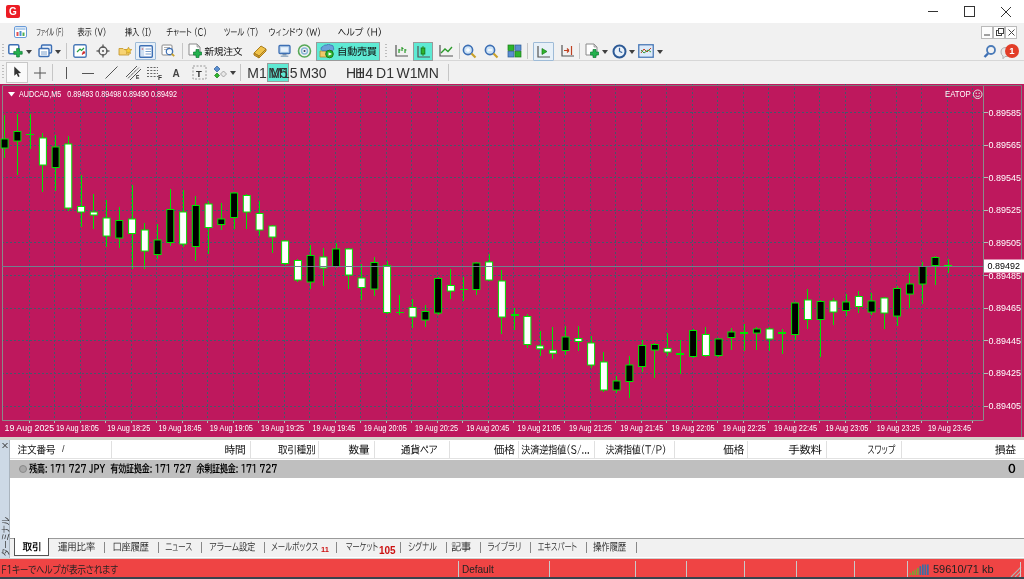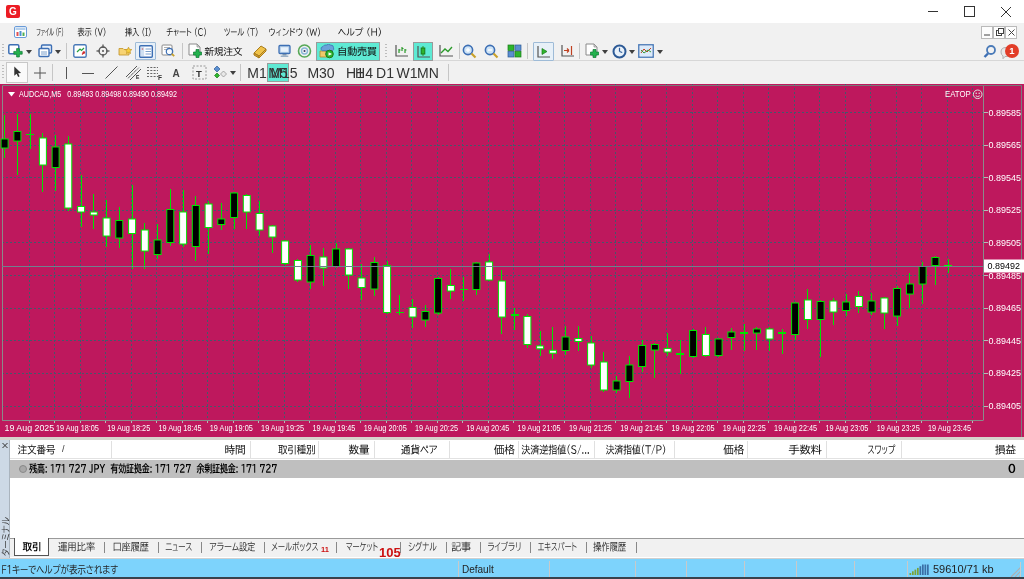--- a/index.html
+++ b/index.html
@@ -4,21 +4,21 @@
 html,body{width:1024px;height:579px;overflow:hidden}
 body{font-family:"Liberation Sans",sans-serif;-webkit-font-smoothing:antialiased}
 #app{position:relative;width:1024px;height:579px;background:#f0f0f0;overflow:hidden}
 .abs{position:absolute}
 #titlebar{left:0;top:0;width:1024px;height:23px;background:#fff}
 #menubar{left:0;top:23px;width:1024px;height:18px;background:#f1f1f1}
 #tb1{left:0;top:41px;width:1024px;height:20px;background:#f1f1f1;border-bottom:1px solid #d7d7d7}
 #tb2{left:0;top:61px;width:1024px;height:23px;background:#f1f1f1}
 #chartzone{left:0;top:84px;width:1024px;height:353px;background:#be185d}
 #terminal{left:0;top:437px;width:1024px;height:121px;background:#fff}
-#statusbar{left:0;top:558px;width:1024px;height:21px;background:#7dd3fc;border-top:1px solid #cfcfcf}
+#statusbar{left:0;top:558px;width:1024px;height:21px;background:#ef4444;border-top:1px solid #cfcfcf}
 .vsep{position:absolute;width:1px;background:#c6c6c6}
 .grip{position:absolute;width:3px;background-image:repeating-linear-gradient(#bdbdbd 0 1px,#f1f1f1 1px 3px);width:2px}
 .tbtn{position:absolute;display:flex;align-items:center;justify-content:center}
 .pressed{background:#e7f0f8;border:1px solid #9ebbd7;border-radius:1px}
 .sunken{background:#5eead4;border:1px solid #9a9a9a}
 .tf{position:absolute;top:2px;width:22px;height:19px;font-size:14px;color:#333;display:flex;align-items:center;justify-content:center}
 .dd{position:absolute;width:0;height:0;border-left:3px solid transparent;border-right:3px solid transparent;border-top:4px solid #404040}
 .mdibtn{position:absolute;top:3px;width:12px;height:13px;background:#fdfdfd;border:1px solid #bababa;color:#333;display:flex;align-items:center;justify-content:center}
 svg{display:block}
 #jpov{left:0;top:0;width:1024px;height:579px;pointer-events:none}
@@ -240,21 +240,21 @@
       <svg class="abs" style="left:213px;top:4px" width="15" height="15" viewBox="0 0 15 15">
         <path d="M4 1 l3 3 -3 3 -3 -3 z" fill="#5b8fd0" stroke="#2d5a96" stroke-width="0.7"></path>
         <path d="M10.5 6 l3 3 -3 3 -3 -3 z" fill="#e8e8e8" stroke="#888" stroke-width="0.7"></path>
         <path d="M4 8 l2.5 2.5 -2.5 2.5 -2.5 -2.5 z" fill="#2db52d" stroke="#1a7a1a" stroke-width="0.7"></path>
       </svg>
       <div class="dd" style="left:230px;top:10px"></div>
       <div class="vsep" style="left:240px;top:3px;height:17px"></div>
       <div class="tf" style="left:246px">M1</div>
       <div class="tf sunken" style="left:267px">M5</div>
       <div class="tf" style="left:273px">M15</div>
-      <div class="tf" style="left:310px">M30</div>
+      <div class="tf" style="left:302px">M30</div>
       <div class="tf" style="left:344px">H1</div>
       <div class="tf" style="left:353px">H4</div>
       <div class="tf" style="left:374px">D1</div>
       <div class="tf" style="left:396px">W1</div>
       <div class="tf" style="left:417px">MN</div>
       <div class="vsep" style="left:448px;top:3px;height:17px"></div>
     </div>
     <div id="chartzone" class="abs">
       <svg width="1024" height="353" viewBox="0 0 1024 353">
         <path d="M29.1 0V336 M54.6 0V336 M80.1 0V336 M105.6 0V336 M131.1 0V336 M156.6 0V336 M182.1 0V336 M207.6 0V336 M233.1 0V336 M258.6 0V336 M284.1 0V336 M309.6 0V336 M335.1 0V336 M360.6 0V336 M386.1 0V336 M411.6 0V336 M437.1 0V336 M462.6 0V336 M488.1 0V336 M513.6 0V336 M539.1 0V336 M564.6 0V336 M590.1 0V336 M615.6 0V336 M641.1 0V336 M666.6 0V336 M692.1 0V336 M717.6 0V336 M743.1 0V336 M768.6 0V336 M794.1 0V336 M819.6 0V336 M845.1 0V336 M870.6 0V336 M896.1 0V336 M921.6 0V336 M947.1 0V336 M972.6 0V336 M2 28.5H983 M2 61.1H983 M2 93.7H983 M2 126.3H983 M2 158.9H983 M2 191.6H983 M2 224.2H983 M2 256.8H983 M2 289.4H983 M2 322.0H983" stroke="#46586a" fill="none" stroke-dasharray="2 2" shape-rendering="crispEdges"></path>
@@ -406,21 +406,21 @@
       <div class="abs" style="left:201.2px;top:105px;width:1px;height:11px;background:#888"></div>
       <div class="abs" style="left:263.9px;top:105px;width:1px;height:11px;background:#888"></div>
       <div class="abs" style="left:336.1px;top:105px;width:1px;height:11px;background:#888"></div>
       <div class="abs" style="left:399.6px;top:105px;width:1px;height:11px;background:#888"></div>
       <div class="abs" style="left:445.5px;top:105px;width:1px;height:11px;background:#888"></div>
       <div class="abs" style="left:479.7px;top:105px;width:1px;height:11px;background:#888"></div>
       <div class="abs" style="left:529.7px;top:105px;width:1px;height:11px;background:#888"></div>
       <div class="abs" style="left:585.9px;top:105px;width:1px;height:11px;background:#888"></div>
       <div class="abs" style="left:636.3px;top:105px;width:1px;height:11px;background:#888"></div>
       <div class="abs" style="left:321px;top:107.5px;font-size:7.5px;color:#cc1111;font-weight:bold">11</div>
-      <div class="abs" style="left:379px;top:107.5px;font-size:13px;color:#cc1111;font-weight:bold">105</div>
+      <div class="abs" style="left:379px;top:107.5px;font-size:10px;color:#cc1111;font-weight:bold">105</div>
     </div>
     <div id="statusbar" class="abs">
       <div class="abs" style="left:457.5px;top:2px;width:1px;height:17px;background:#c9c9c9"></div>
       <div class="abs" style="left:549px;top:2px;width:1px;height:17px;background:#c9c9c9"></div>
       <div class="abs" style="left:635px;top:2px;width:1px;height:17px;background:#c9c9c9"></div>
       <div class="abs" style="left:686px;top:2px;width:1px;height:17px;background:#c9c9c9"></div>
       <div class="abs" style="left:744px;top:2px;width:1px;height:17px;background:#c9c9c9"></div>
       <div class="abs" style="left:796px;top:2px;width:1px;height:17px;background:#c9c9c9"></div>
       <div class="abs" style="left:854px;top:2px;width:1px;height:17px;background:#c9c9c9"></div>
       <div class="abs" style="left:907px;top:2px;width:1px;height:17px;background:#c9c9c9"></div>

